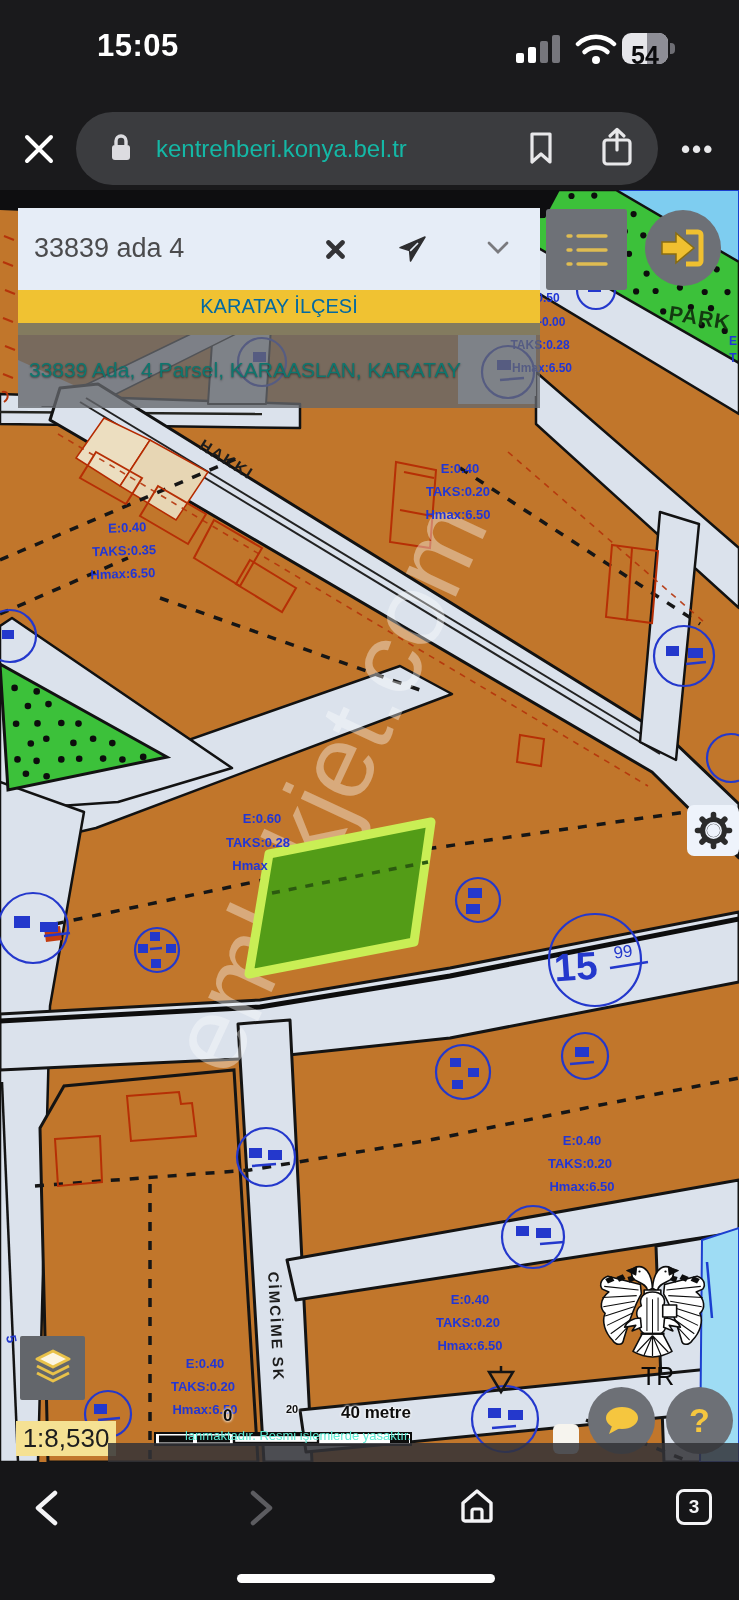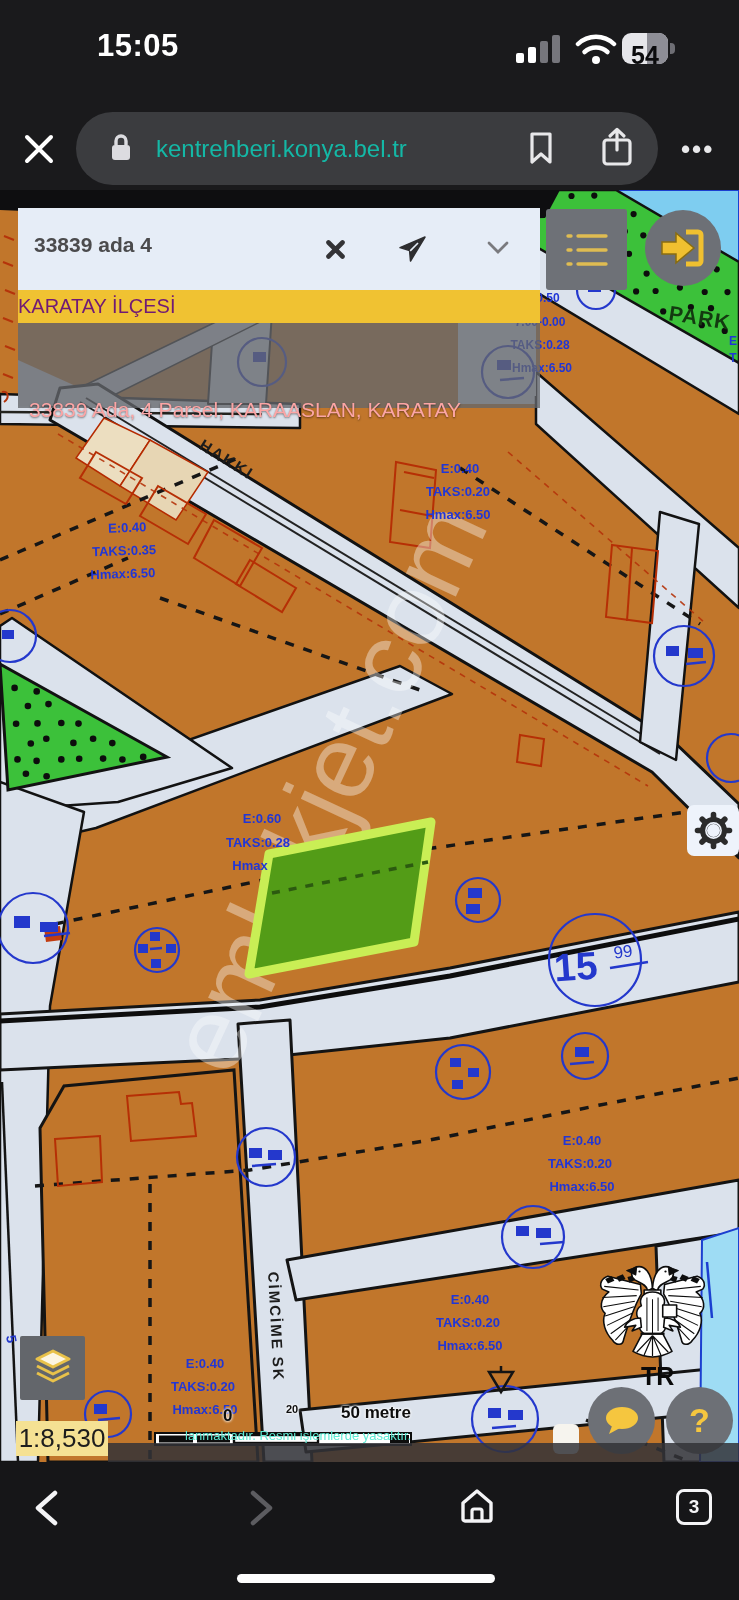--- a/index.html
+++ b/index.html
@@ -362,42 +362,42 @@
     <path d="M76 60 C84 60 91 64 93 70 L81 68 L85 74 L75 70 Z"></path>
 
     <path d="M74 46 h15 v13 h-15 z"></path>
 
     <path d="M52 77 L74 77 L84 96 C70 104 56 104 42 96 Z"></path>
     <path d="M63 79 L46 97 M63 79 L54 100 M63 79 L63 101 M63 79 L72 100 M63 79 L80 97" stroke-width="1.3" fill="none"></path>
     <path d="M50 77 h26" stroke-width="2.4" fill="none"></path>
   </g>
 </svg>
 
-<div class="abs" style="left:641px;top:1362px;color:#0a0a0a;font-size:25px;font-weight:700;">TR</div>
+<div class="abs" style="left:641px;top:1362px;color:#0a0a0a;font-size:25px;font-weight:400;">TR</div>
 
 <div class="abs" style="left:18px;top:208px;width:522px;height:82px;background:#e6edf7;"></div>
-<div class="abs" style="left:34px;top:233px;color:#4b4b4d;font-size:21px;font-weight:bold;">33839 ada 4</div>
+<div class="abs" style="left:34px;top:233px;color:#4b4b4d;font-size:27px;">33839 ada 4</div>
 
 <svg class="abs" style="left:325px;top:239px;" width="21" height="21" viewBox="0 0 21 21">
   <path d="M3.5 3.5 L17.5 17.5 M17.5 3.5 L3.5 17.5" stroke="#333336" stroke-width="4.6" stroke-linecap="round"></path>
 </svg>
 
 <svg class="abs" style="left:398px;top:234px;" width="30" height="30" viewBox="0 0 30 30">
   <path d="M27 3 L12.5 27 L11.6 16.6 L2 13.6 Z" fill="#2e2e30" stroke="#2e2e30" stroke-width="1.5" stroke-linejoin="round"></path>
   <path d="M12.2 16.9 L20 9" stroke="#e6edf7" stroke-width="1.6"></path>
 </svg>
 
 <svg class="abs" style="left:486px;top:240px;" width="24" height="16" viewBox="0 0 24 16">
   <path d="M3 3 L12 12 L21 3" fill="none" stroke="#7a7a7e" stroke-width="2.8" stroke-linecap="round"></path>
 </svg>
 
-<div class="abs" style="left:18px;top:290px;width:522px;height:33px;background:#f0c232;color:#701a75;font-size:20px;font-weight:500;text-align:left;line-height:33px;">KARATAY İLÇESİ</div>
+<div class="abs" style="left:18px;top:290px;width:522px;height:45px;background:#f0c232;color:#0369a1;font-size:20px;font-weight:500;text-align:center;line-height:33px;">KARATAY İLÇESİ</div>
 
 <div class="abs" style="left:18px;top:323px;width:522px;height:85px;background:rgba(100,102,108,0.78);"></div>
-<div class="abs" style="left:29px;top:358px;color:#fca5a5;font-size:21px;text-shadow:0 1px 2px rgba(0,0,0,.5);margin-top:40px;">33839 Ada, 4 Parsel, KARAASLAN, KARATAY</div>
+<div class="abs" style="left:29px;top:358px;color:#0f766e;font-size:21px;text-shadow:0 1px 2px rgba(0,0,0,.5);">33839 Ada, 4 Parsel, KARAASLAN, KARATAY</div>
 
 <div class="abs" style="left:546px;top:209px;width:81px;height:81px;background:#6e7177;border-radius:3px;"></div>
 <svg class="abs" style="left:566px;top:231px;" width="42" height="38" viewBox="0 0 42 38">
   <g stroke="#dfbc52" stroke-width="3.4" stroke-linecap="round">
     <path d="M12 5 H40 M12 19 H40 M12 33 H40"></path>
     <path d="M2 5 H5 M2 19 H5 M2 33 H5"></path>
   </g>
 </svg>
 
 <div class="abs" style="left:645px;top:210px;width:76px;height:76px;border-radius:50%;background:#6d7076;"></div>
@@ -419,25 +419,25 @@
 
 <div class="abs" style="left:20px;top:1336px;width:65px;height:64px;background:#63666b;border-radius:2px;"></div>
 <svg class="abs" style="left:33px;top:1349px;" width="40" height="38" viewBox="0 0 40 38">
   <g fill="none" stroke="#e9c24a" stroke-width="3" stroke-linejoin="round">
     <path d="M20 2 L36 10 L20 18 L4 10 Z" fill="#fdf6e2"></path>
     <path d="M4 17 L20 25 L36 17"></path>
     <path d="M4 24 L20 32 L36 24"></path>
   </g>
 </svg>
 
-<div class="abs" style="left:16px;top:1421px;width:92px;height:35px;background:#f5e193;color:#1d1d1d;font-size:26px;text-align:center;line-height:35px;">1:8,530</div>
+<div class="abs" style="left:16px;top:1421px;width:100px;height:35px;background:#f5e193;color:#1d1d1d;font-size:26px;text-align:center;line-height:35px;">1:8,530</div>
 
 <div class="abs" style="left:223px;top:1406px;color:#0e0e0e;font-size:17px;font-weight:700;text-shadow:0 0 3px #fff,0 0 3px #fff;">0</div>
 <div class="abs" style="left:286px;top:1403px;color:#0e0e0e;font-size:11px;font-weight:700;text-shadow:0 0 3px #fff,0 0 3px #fff;">20</div>
-<div class="abs" style="left:341px;top:1403px;color:#0e0e0e;font-size:17px;font-weight:700;text-shadow:0 0 3px #fff,0 0 3px #fff;">50 metre</div>
+<div class="abs" style="left:341px;top:1403px;color:#0e0e0e;font-size:17px;font-weight:700;text-shadow:0 0 3px #fff,0 0 3px #fff;">40 metre</div>
 
 <svg class="abs" style="left:154px;top:1432px;" width="258" height="15">
   <rect x="1" y="1" width="256" height="12" fill="#fff" stroke="#0d0d0d" stroke-width="2"></rect>
   <rect x="5" y="3.5" width="34" height="7" fill="#0d0d0d"></rect>
   <rect x="43" y="3.5" width="33" height="7" fill="#0d0d0d"></rect>
   <rect x="80" y="3" width="84" height="8" fill="none" stroke="#0d0d0d" stroke-width="2.4"></rect>
   <rect x="236" y="3" width="19" height="8" fill="#0d0d0d"></rect>
 </svg>
 
 <div class="abs" style="left:588px;top:1387px;width:67px;height:67px;border-radius:50%;background:#6d7076;"></div>

